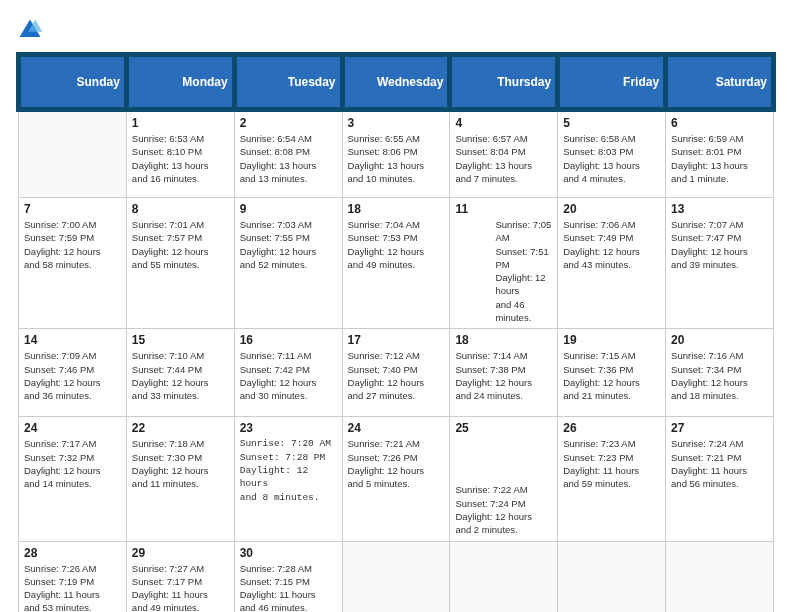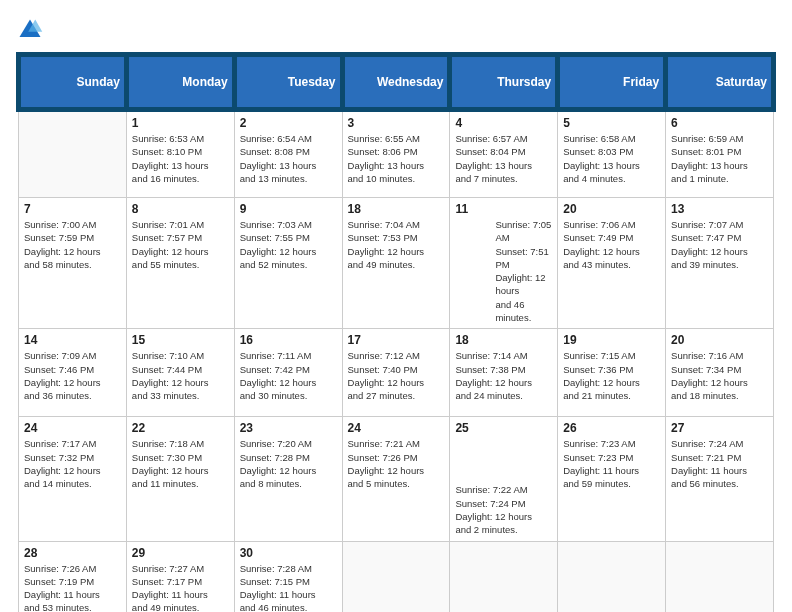--- a/index.html
+++ b/index.html
@@ -292,21 +292,21 @@
           </td>
           <td>
             <div class="cell-day">22</div>
             <div class="cell-info" style="white-space: pre-line;">Sunrise: 7:18 AM
 Sunset: 7:30 PM
 Daylight: 12 hours
 and 11 minutes.</div>
           </td>
           <td>
             <div class="cell-day">23</div>
-            <div class="cell-info" style="white-space: pre-line;">Sunrise: 7:20 AM
+            <div class="cell-info" style="white-space: pre-line; font-family: Liberation Mono, monospace;">Sunrise: 7:20 AM
 Sunset: 7:28 PM
 Daylight: 12 hours
 and 8 minutes.</div>
           </td>
           <td>
             <div class="cell-day">24</div>
             <div class="cell-info" style="white-space: pre-line;">Sunrise: 7:21 AM
 Sunset: 7:26 PM
 Daylight: 12 hours
 and 5 minutes.</div>

